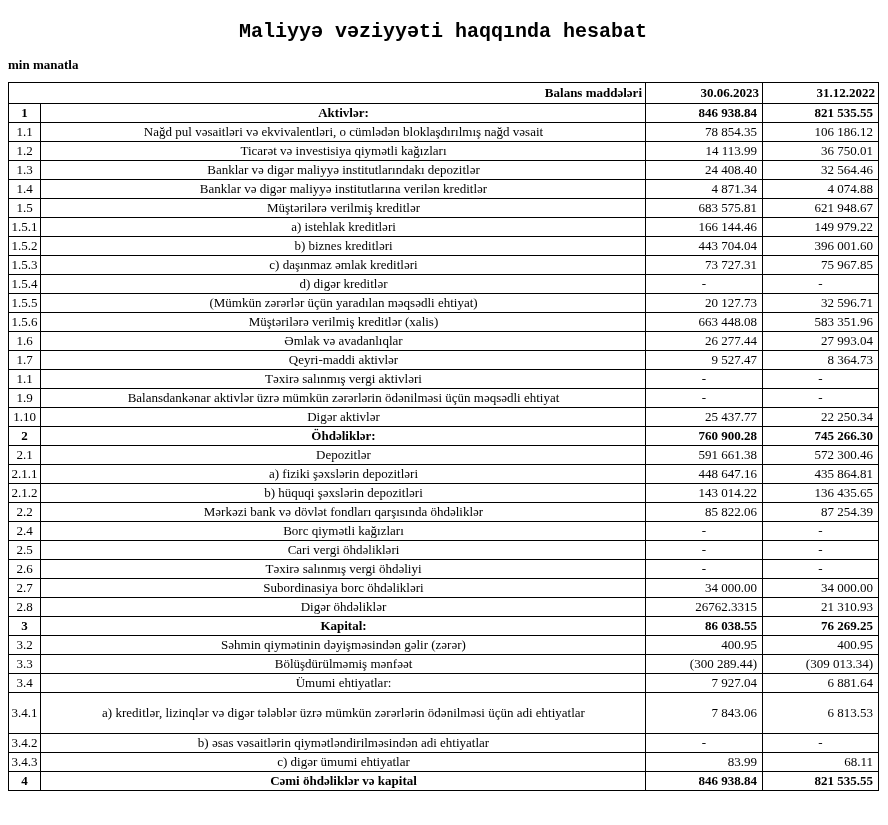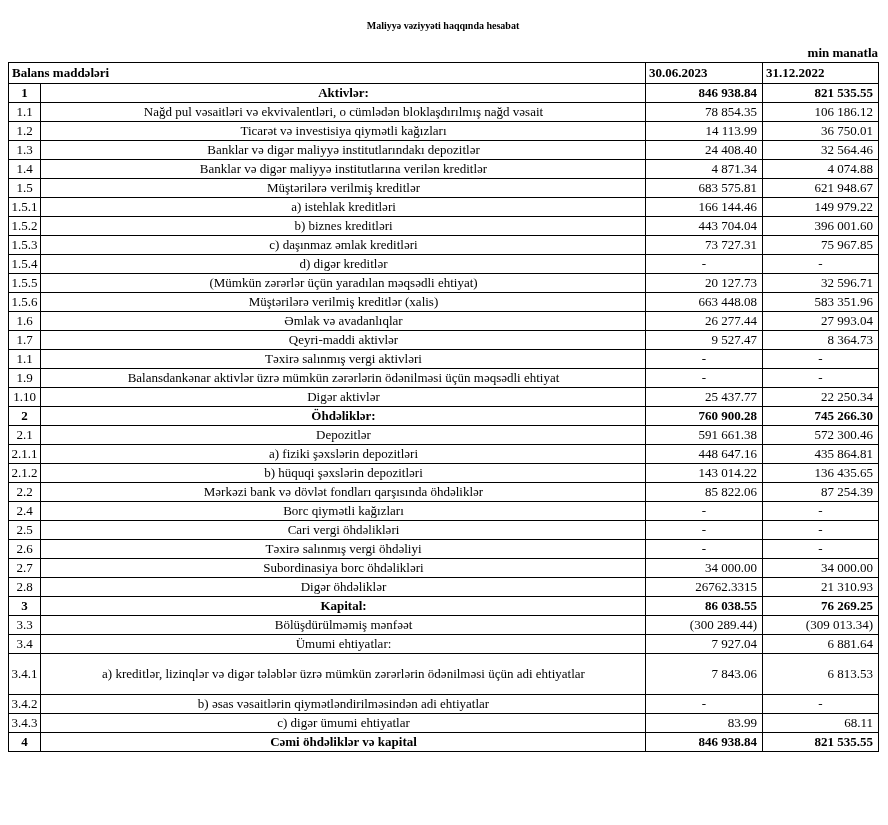--- a/index.html
+++ b/index.html
@@ -6,52 +6,51 @@
   html, body { margin: 0; padding: 0; background: #ffffff; }
   body {
     width: 888px;
     min-height: 825px;
     font-family: "Liberation Serif", serif;
     color: #000000;
     overflow: hidden;
   }
   .page { padding: 12px 10px 4px 8px; }
   .title {
-    font-family: Liberation Serif, serif;
+    font-family: Liberation Mono, monospace;
     font-weight: 700;
-    font-size: 10px;
+    font-size: 20px;
     text-align: center;
     margin: 8px 0 14px 0;
     width: 870px;
   }
   .unit-note {
     font-weight: 700;
     font-size: 13px;
-    text-align: right;
     width: 870px;
-    margin-bottom: 1px;
+    margin-bottom: 9px;
   }
   table.balance {
     border-collapse: collapse;
     width: 870px;
     table-layout: fixed;
   }
   .balance th, .balance td {
     border: 1px solid #000000;
     font-size: 13px;
     padding: 0 3px;
     height: 19px;
     line-height: 1.1;
     white-space: nowrap;
     overflow: hidden;
     vertical-align: middle;
   }
   .balance thead th {
     font-weight: 700;
-    text-align: left;
+    text-align: right;
     height: 21px;
   }
   td.c-num { text-align: center; padding: 0 1px; }
   td.c-item { text-align: center; padding-left: 4px; }
   td.c-val { text-align: right; padding-right: 5px; }
   td.dash { text-align: center; padding-right: 3px; }
   tr.bold td { font-weight: 700; }
   tr.tall td { height: 41px; }
 </style>
 </head>
@@ -238,20 +237,26 @@
           <td class="c-val">26762.3315</td>
           <td class="c-val">21 310.93</td>
         </tr>
         <tr class="bold">
           <td class="c-num">3</td>
           <td class="c-item">Kapital:</td>
           <td class="c-val">86 038.55</td>
           <td class="c-val">76 269.25</td>
         </tr>
         <tr>
+          <td class="c-num">3.2</td>
+          <td class="c-item">Səhmin qiymətinin dəyişməsindən gəlir (zərər)</td>
+          <td class="c-val">400.95</td>
+          <td class="c-val">400.95</td>
+        </tr>
+        <tr>
           <td class="c-num">3.3</td>
           <td class="c-item">Bölüşdürülməmiş mənfəət</td>
           <td class="c-val">(300 289.44)</td>
           <td class="c-val">(309 013.34)</td>
         </tr>
         <tr>
           <td class="c-num">3.4</td>
           <td class="c-item">Ümumi ehtiyatlar:</td>
           <td class="c-val">7 927.04</td>
           <td class="c-val">6 881.64</td>

